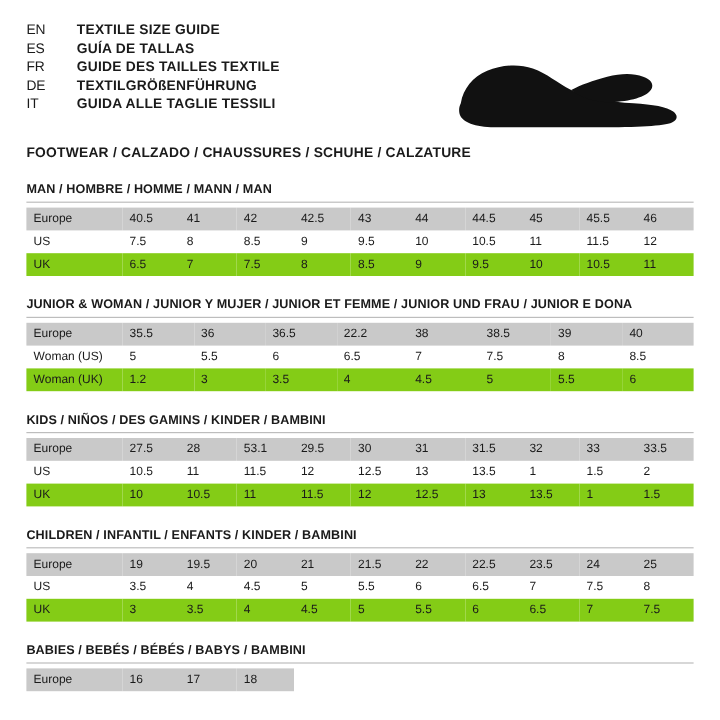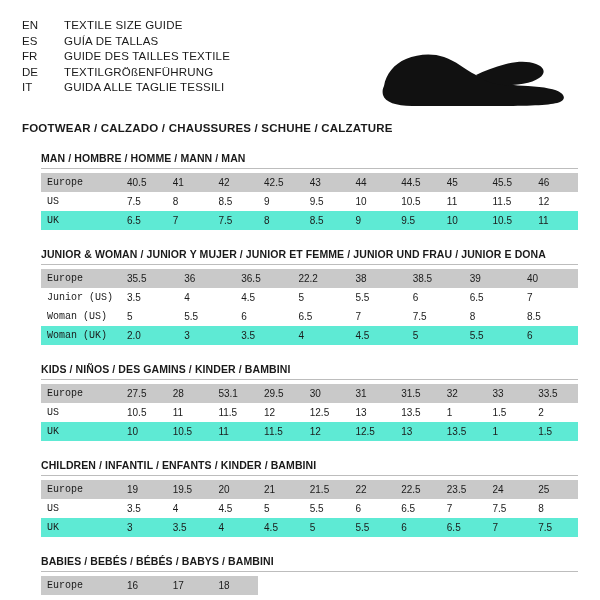--- a/index.html
+++ b/index.html
@@ -36,21 +36,21 @@
     line-height: 15.5px;
     padding: 0;
     vertical-align: top;
     white-space: nowrap;
   }
   .lang-code {
     width: 42px;
     font-weight: normal;
   }
   .lang-title {
-    font-weight: normal;
+    font-weight: bold;
     letter-spacing: 0.2px;
   }
 
   .shoe-wrap {
     position: absolute;
     right: 6px;
     top: 22px;
     width: 200px;
     height: 72px;
   }
@@ -60,21 +60,20 @@
     font-size: 11.5px;
     font-weight: bold;
     letter-spacing: 0.2px;
     margin-top: 12px;
     margin-bottom: 12px;
   }
 
   
   .group {
     margin-top: 18px;
-    margin-left: 19px;
   }
   .group-title {
     font-size: 10.5px;
     font-weight: bold;
     letter-spacing: 0.1px;
     margin-bottom: 4px;
   }
   .divider {
     border: 0;
     border-top: 1px solid #bdbdbd;
@@ -91,25 +90,24 @@
     height: 15px;
     padding: 2px 0 2px 6px;
     text-align: left;
     color: #1a1a1a;
     white-space: nowrap;
   }
   table.size tr.head td {
     background: #c9c9c9;
   }
   table.size tr.alt td {
-    background: #5eead4;
+    background: #84cc16;
   }
   table.size td.label {
     width: 74px;
-    font-family: Liberation Mono, monospace;
   }
   
   .babies table.size {
     width: 100%;
   }
 </style>
 </head>
 <body>
 
 <div class="page">
@@ -211,44 +209,33 @@
         <td>35.5</td>
         <td>36</td>
         <td>36.5</td>
         <td>22.2</td>
         <td>38</td>
         <td>38.5</td>
         <td>39</td>
         <td>40</td>
       </tr>
       <tr>
-        <td class="label">Junior (US)</td>
-        <td>3.5</td>
-        <td>4</td>
-        <td>4.5</td>
-        <td>5</td>
-        <td>5.5</td>
-        <td>6</td>
-        <td>6.5</td>
-        <td>7</td>
-      </tr>
-      <tr>
         <td class="label">Woman (US)</td>
         <td>5</td>
         <td>5.5</td>
         <td>6</td>
         <td>6.5</td>
         <td>7</td>
         <td>7.5</td>
         <td>8</td>
         <td>8.5</td>
       </tr>
       <tr class="alt">
         <td class="label">Woman (UK)</td>
-        <td>2.0</td>
+        <td>1.2</td>
         <td>3</td>
         <td>3.5</td>
         <td>4</td>
         <td>4.5</td>
         <td>5</td>
         <td>5.5</td>
         <td>6</td>
       </tr>
     </tbody>
       </table>

